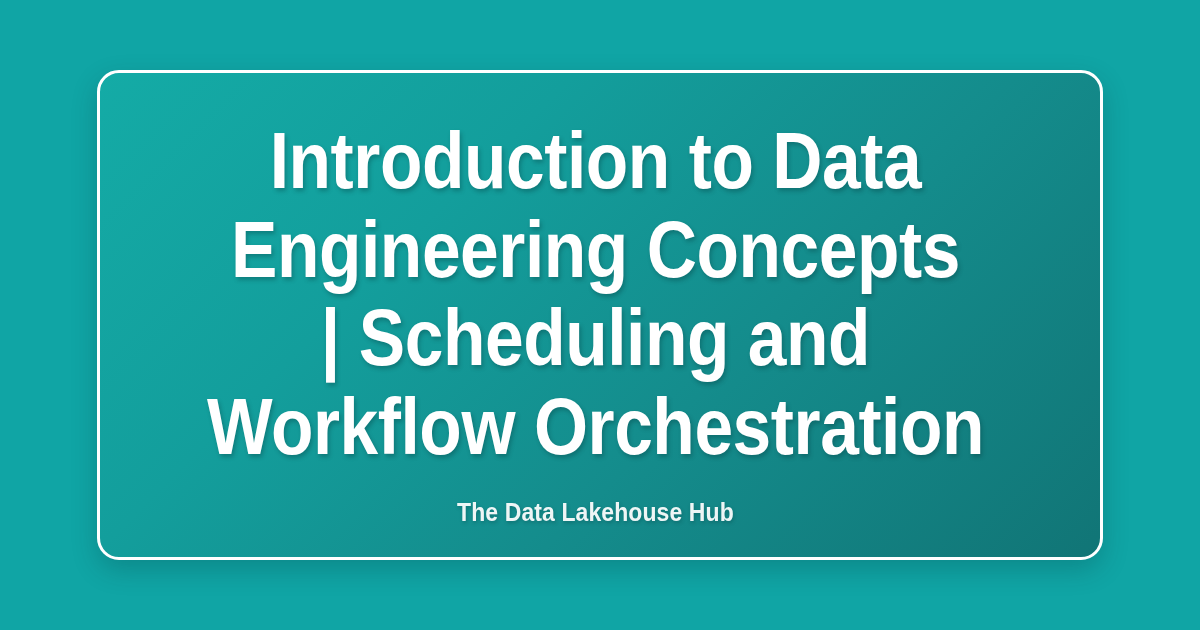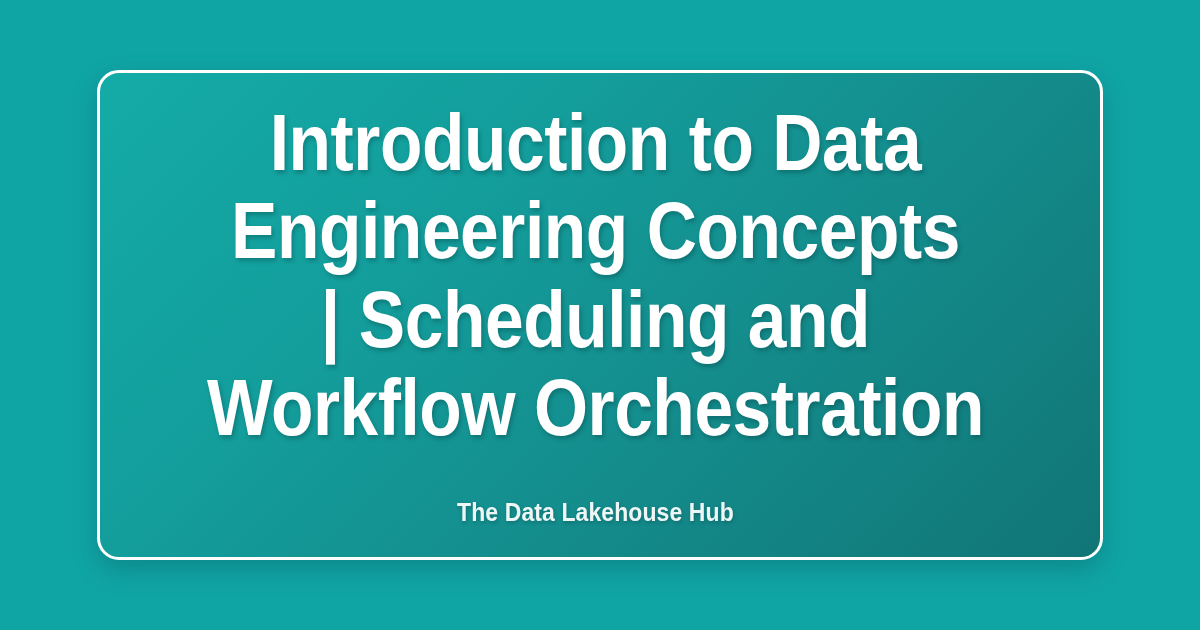--- a/index.html
+++ b/index.html
@@ -33,21 +33,21 @@
     width: 1006px;
     height: 490px;
     box-sizing: border-box;
     border: 3px solid #ffffff;
     border-radius: 22px;
     background: linear-gradient(135deg, #14aba6 0%, #139e9c 32%, #148c8c 62%, #117576 100%);
     box-shadow: 0 10px 26px rgba(0, 40, 45, 0.22);
     display: flex;
     flex-direction: column;
     align-items: center;
-    justify-content: space-between;
+    justify-content: flex-end;
     padding: 26px 40px 30px 31px;
     overflow: hidden;
   }
 
   .title {
     margin: 0;
     width: 100%;
     text-align: center;
     color: #ffffff;
     font-family: "Liberation Sans", "DejaVu Sans", sans-serif;

